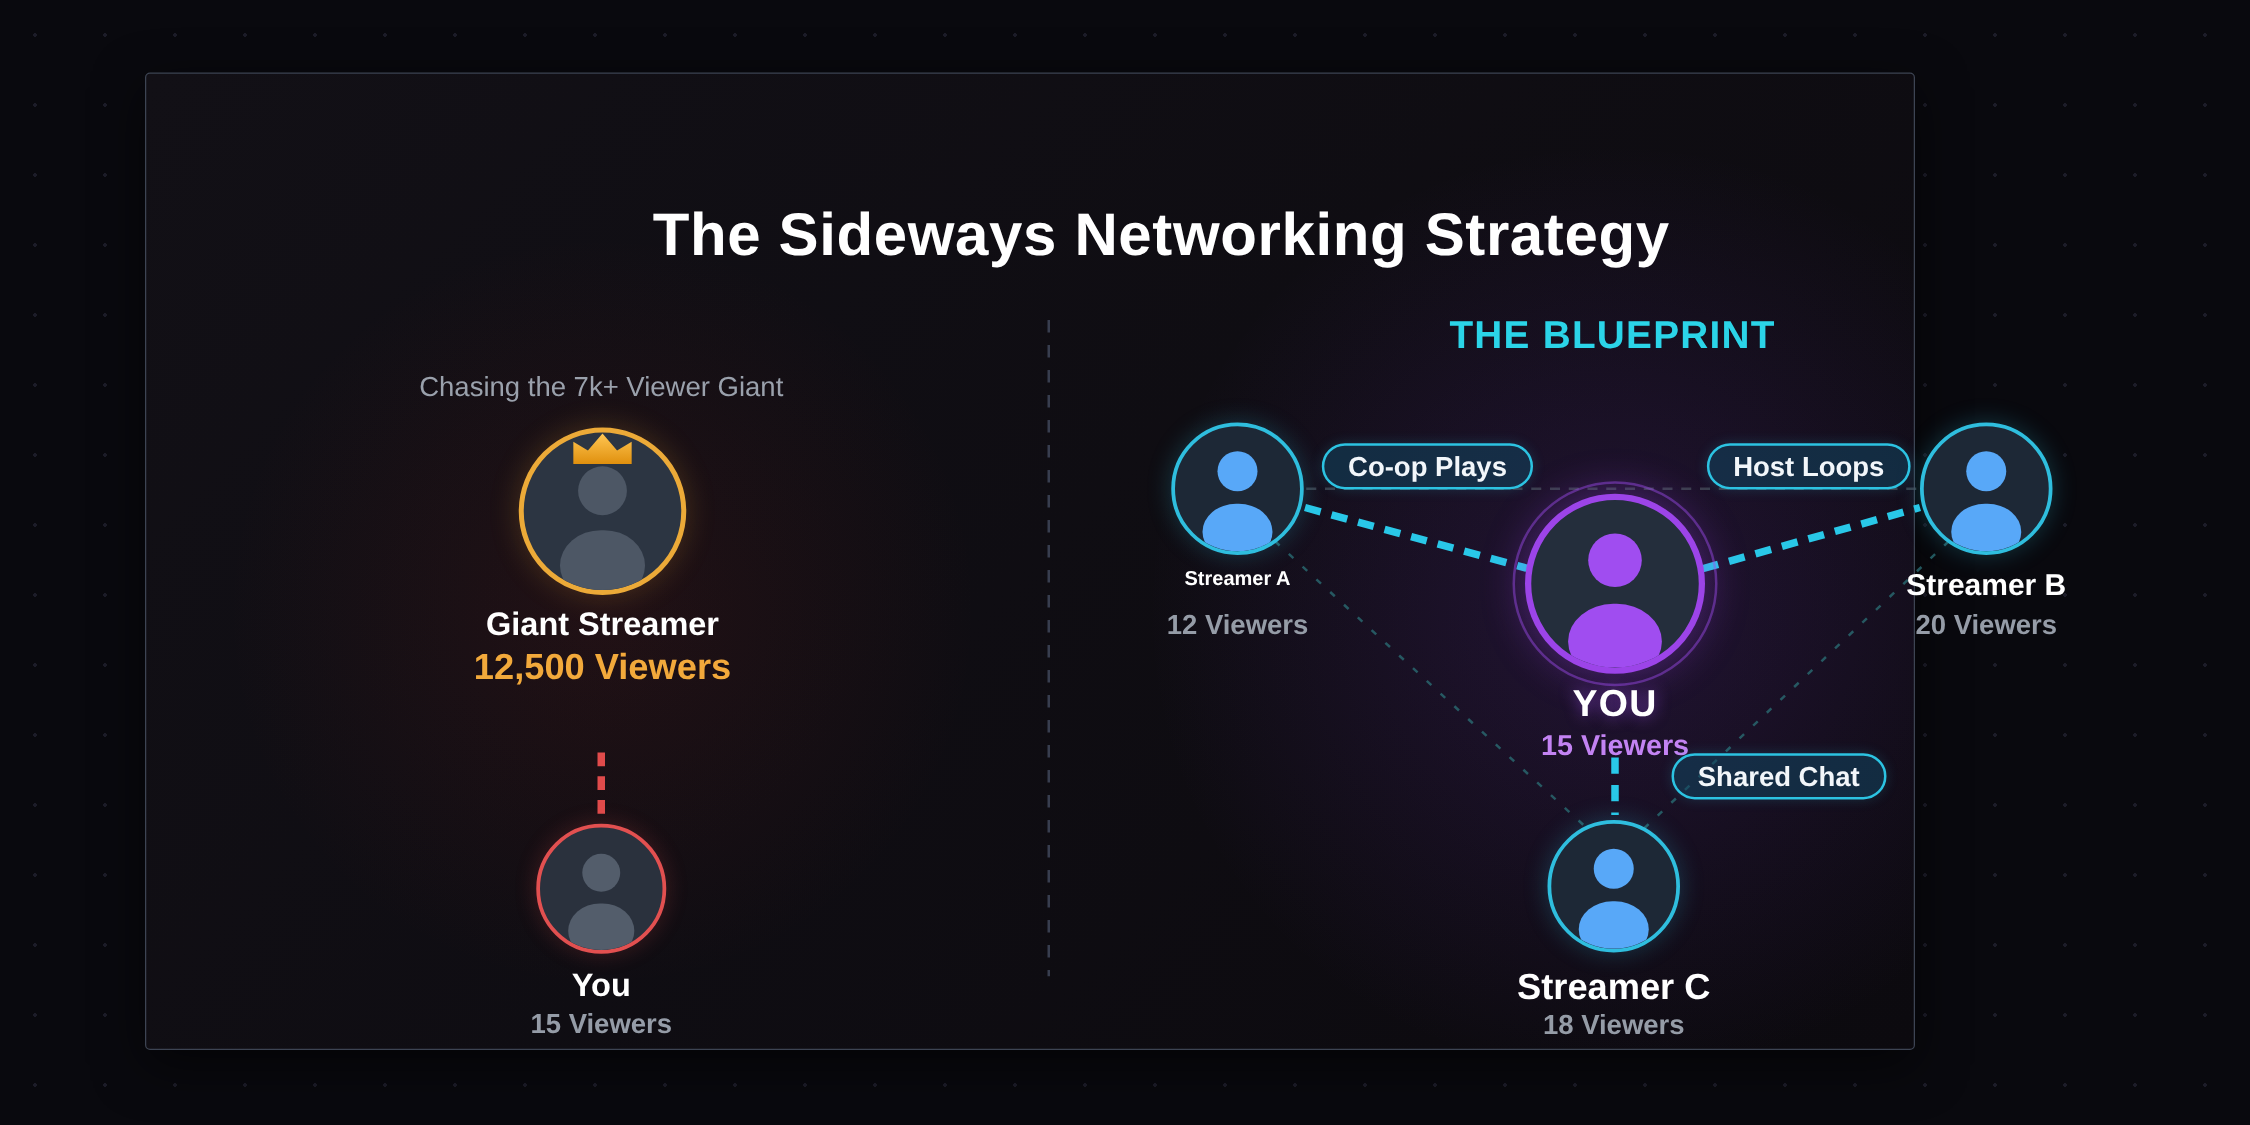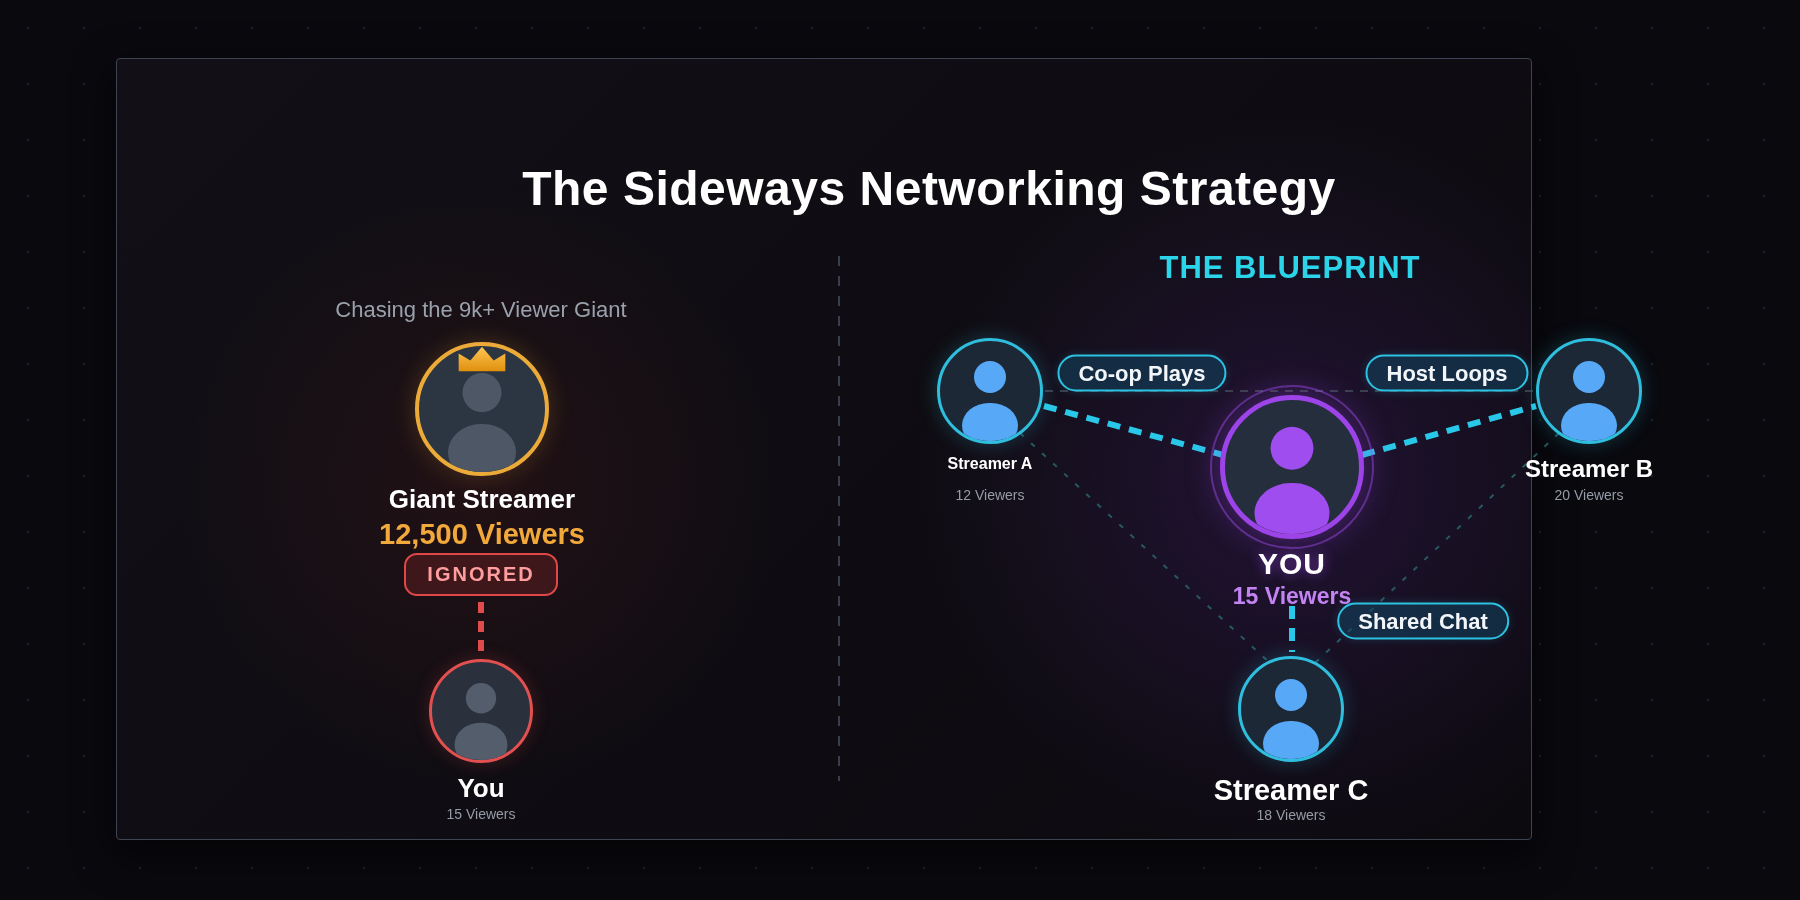--- a/index.html
+++ b/index.html
@@ -47,21 +47,21 @@
   .node-a { left:820px; top:279px; }
   .node-b { left:1419px; top:279px; }
   .node-c { left:1121px; top:597px; }
   .node-you-hub { left:1103px; top:336px; width:144px; height:144px; border:5px solid #9c44e8; background:#242e3c; box-shadow:0 0 34px rgba(156,68,232,0.40); }
   .node-you-hub .person { fill:#a04df0; }
   .hub-ring { position:absolute; left:1093px; top:326px; width:164px; height:164px; border:2px solid rgba(160,77,240,0.45); border-radius:50%; z-index:1; }
 
   .crown { left:337px; top:286px; width:56px; height:28px; z-index:3; }
 
   .name-label { font-size:26px; font-weight:bold; color:#ffffff; z-index:2; }
-  .viewer-label { font-size:14px; color:#959ca7; z-index:2; }
+  .viewer-label { font-size:22px; color:#959ca7; z-index:2;font-weight:bold; }
   .giant-name { left:365px; top:425px; }
   .giant-viewers { left:365px; top:459px; font-size:29px; font-weight:bold; color:#f2a93b; }
   .you-name-left { left:364px; top:714px; }
   .you-viewers-left { left:364px; top:747px; }
   .sa-name { left:873px; top:396px; font-size:16px; }
   .sa-viewers { left:873px; top:428px; }
   .sb-name { left:1472px; top:396px; font-size:24px; }
   .sb-viewers { left:1472px; top:428px; }
   .sc-name { left:1174px; top:715px; font-size:29px; }
   .sc-viewers { left:1174px; top:748px; }
@@ -97,41 +97,40 @@
     <line x1="903" y1="374" x2="1153" y2="604" stroke="#2a6b72" stroke-width="2" stroke-dasharray="5 10" opacity="0.8"></line>
     <line x1="1442" y1="374" x2="1198" y2="604" stroke="#2a6b72" stroke-width="2" stroke-dasharray="5 10" opacity="0.8"></line>
     <line x1="927" y1="347" x2="1106" y2="396" stroke="#29c8e8" stroke-width="6" stroke-dasharray="13 9"></line>
     <line x1="1245" y1="396" x2="1419" y2="347" stroke="#29c8e8" stroke-width="6" stroke-dasharray="13 9"></line>
     <line x1="1175" y1="547" x2="1175" y2="593" stroke="#29c8e8" stroke-width="6" stroke-dasharray="13 9"></line>
     <line x1="364" y1="543" x2="364" y2="599" stroke="#e04b4b" stroke-width="6" stroke-dasharray="11 8"></line>
   </svg>
 
   <div class="abs ctr page-title">The Sideways Networking Strategy</div>
 
-  <div class="abs ctr panel-sub mistake-sub">Chasing the 9k+ Viewer Giant</div>
+  <div class="abs ctr panel-sub mistake-sub">Chasing the 7k+ Viewer Giant</div>
 
   <div class="node node-giant">
     <svg class="person" viewBox="0 0 100 100">
       <circle cx="50" cy="37" r="15.5"></circle>
       <rect x="23" y="62" width="54" height="45" rx="26"></rect>
     </svg>
   </div>
   <svg class="abs crown" viewBox="0 0 56 30">
     <defs>
       <linearGradient id="goldgrad" x1="0" y1="0" x2="0" y2="1">
         <stop offset="0" stop-color="#ffc653"></stop>
           <stop offset="1" stop-color="#e0900e"></stop>
       </linearGradient>
     </defs>
     <path d="M3 28 L3 9 L15.5 16.5 L28 2 L40.5 16.5 L53 9 L53 28 Z" fill="url(#goldgrad)"></path>
   </svg>
   <div class="abs ctr name-label giant-name">Giant Streamer</div>
   <div class="abs ctr giant-viewers">12,500 Viewers</div>
 
-  <div class="abs status-badge">IGNORED</div>
 
   <div class="node node-you-left">
     <svg class="person" viewBox="0 0 100 100">
       <circle cx="50" cy="37" r="15.5"></circle>
       <rect x="23" y="62" width="54" height="45" rx="26"></rect>
     </svg>
   </div>
   <div class="abs ctr name-label you-name-left">You</div>
   <div class="abs ctr viewer-label you-viewers-left">15 Viewers</div>
 

